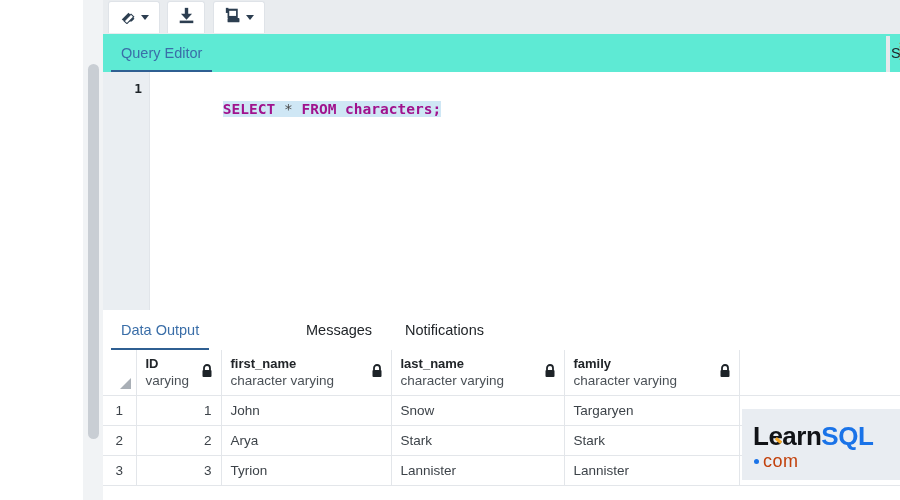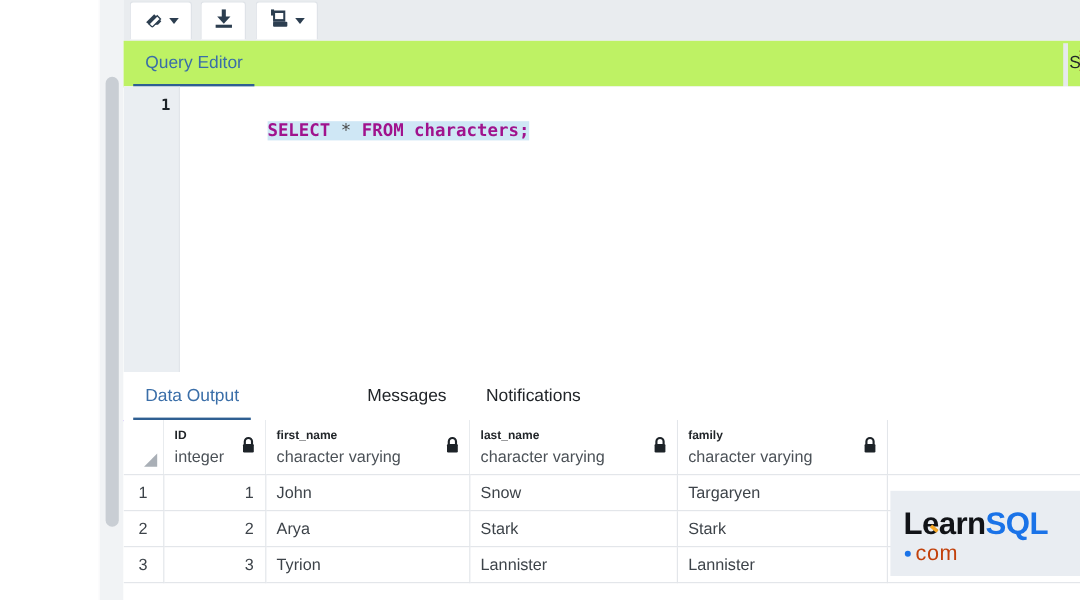--- a/index.html
+++ b/index.html
@@ -88,21 +88,21 @@
     border-right: 4px solid transparent;
     border-top: 5px solid #2c3e50;
   }
 
   
   .tabbar {
     position: absolute;
     left: 0; top: 34px;
     width: 797px;
     height: 38px;
-    background: #bef264;
+    background: #5eead4;
     border-bottom: 1px solid #dfe3e8;
   }
   .tab {
     position: absolute;
     top: 0;
     height: 38px;
     line-height: 38px;
     font-size: 14.5px;
     color: #212529;
     padding: 0 10px;
@@ -265,21 +265,21 @@
   th.hdr {
     height: 45px;
     background: #ffffff;
     text-align: left;
     font-weight: normal;
     padding: 4px 8px 4px 9px;
     position: relative;
   }
   .col-name {
     display: block;
-    font-size: 10px;
+    font-size: 13px;
     font-weight: bold;
     color: #212529;
     line-height: 17px;
   }
   .col-type {
     display: block;
     font-size: 13.5px;
     color: #4b5157;
     line-height: 17px;
   }
@@ -454,21 +454,21 @@
 
       <div class="grid">
         <table class="grid-table">
           <thead>
             <tr>
               <th class="corner">
                 <span class="corner-tri"></span>
               </th>
               <th class="hdr c-id">
                 <span class="col-name">ID</span>
-                <span class="col-type">integer</span>
+                <span class="col-type">varying</span>
                 <span class="lock-icon">
                   <svg width="12" height="14" viewBox="0 0 12 14">
                     <path d="M3 6 V4 a3 3 0 0 1 6 0 V6" fill="none" stroke="#1d2328" stroke-width="1.8"></path>
                     <rect x="1.5" y="6" width="9" height="7" rx="1" fill="#1d2328"></rect>
                   </svg>
                 </span>
               </th>
               <th class="hdr c-first">
                 <span class="col-name">first_name</span>
                 <span class="col-type">character varying</span>

